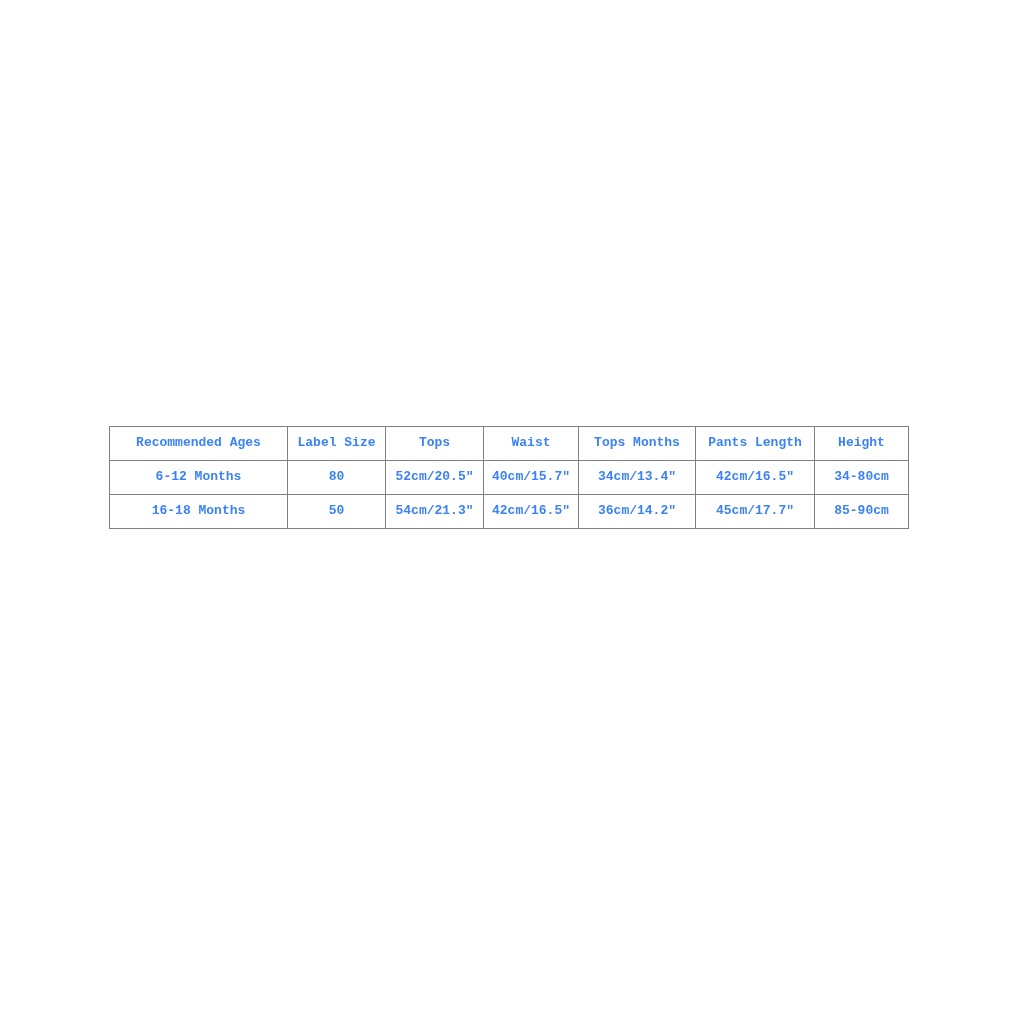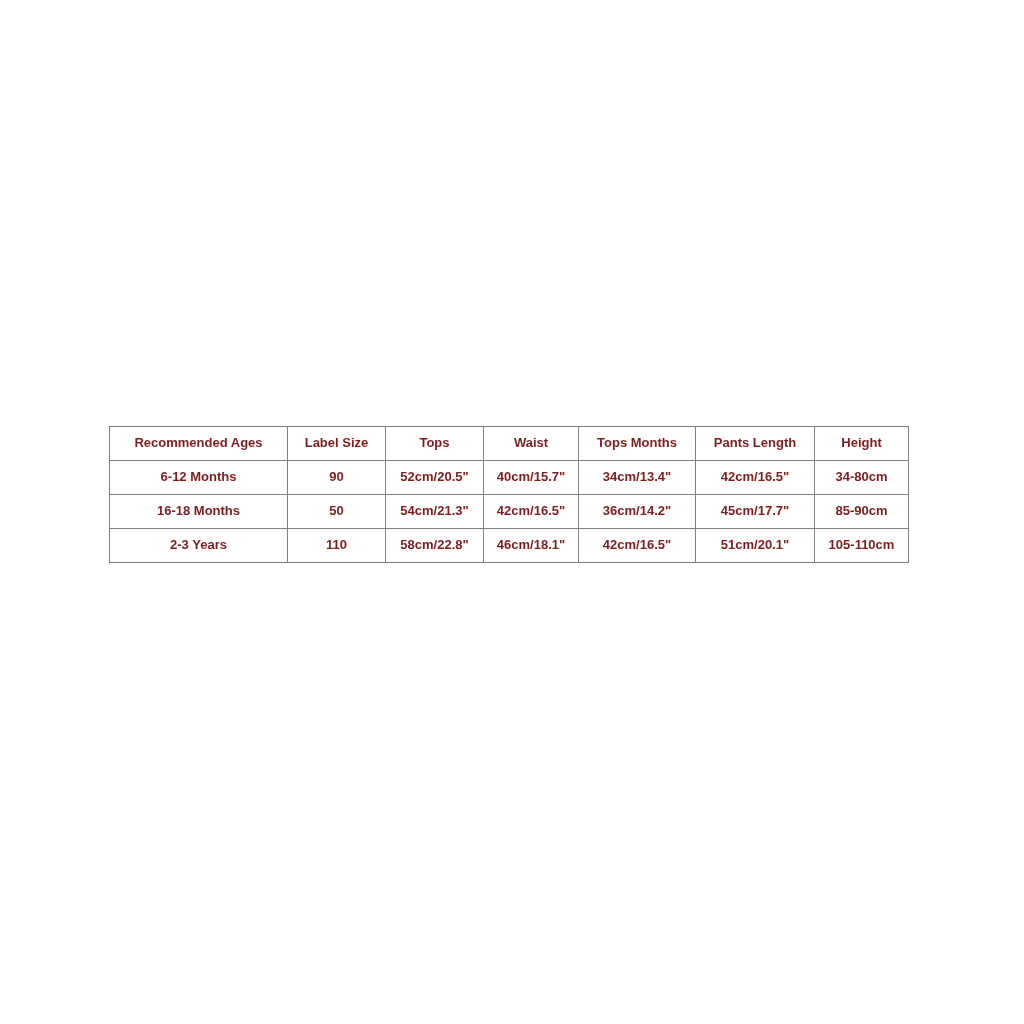--- a/index.html
+++ b/index.html
@@ -31,22 +31,22 @@
 
   table.size-chart th,
   table.size-chart td {
     border: 1px solid #808080;
     height: 33px;
     padding: 0 4px;
     text-align: center;
     vertical-align: middle;
     font-weight: bold;
     font-size: 13px;
-    color: #7f1d1d;
-    font-family: Liberation Sans, sans-serif;
+    color: #3b82f6;
+    font-family: Liberation Mono, monospace;
     line-height: 1.1;
     white-space: nowrap;
     overflow: hidden;
   }
 
   table.size-chart th {
     font-size: 13px;
   }
 
   
@@ -79,40 +79,31 @@
         <th>Tops</th>
         <th>Waist</th>
         <th>Tops Months</th>
         <th>Pants Length</th>
         <th>Height</th>
       </tr>
     </thead>
     <tbody>
       <tr>
         <td>6-12 Months</td>
-        <td>90</td>
+        <td>80</td>
         <td>52cm/20.5"</td>
         <td>40cm/15.7"</td>
         <td>34cm/13.4"</td>
         <td>42cm/16.5"</td>
         <td>34-80cm</td>
       </tr>
       <tr>
         <td>16-18 Months</td>
         <td>50</td>
         <td>54cm/21.3"</td>
         <td>42cm/16.5"</td>
         <td>36cm/14.2"</td>
         <td>45cm/17.7"</td>
         <td>85-90cm</td>
       </tr>
-      <tr>
-        <td>2-3 Years</td>
-        <td>110</td>
-        <td>58cm/22.8"</td>
-        <td>46cm/18.1"</td>
-        <td>42cm/16.5"</td>
-        <td>51cm/20.1"</td>
-        <td>105-110cm</td>
-      </tr>
     </tbody>
   </table>
 </div>
 
 </body></html>

